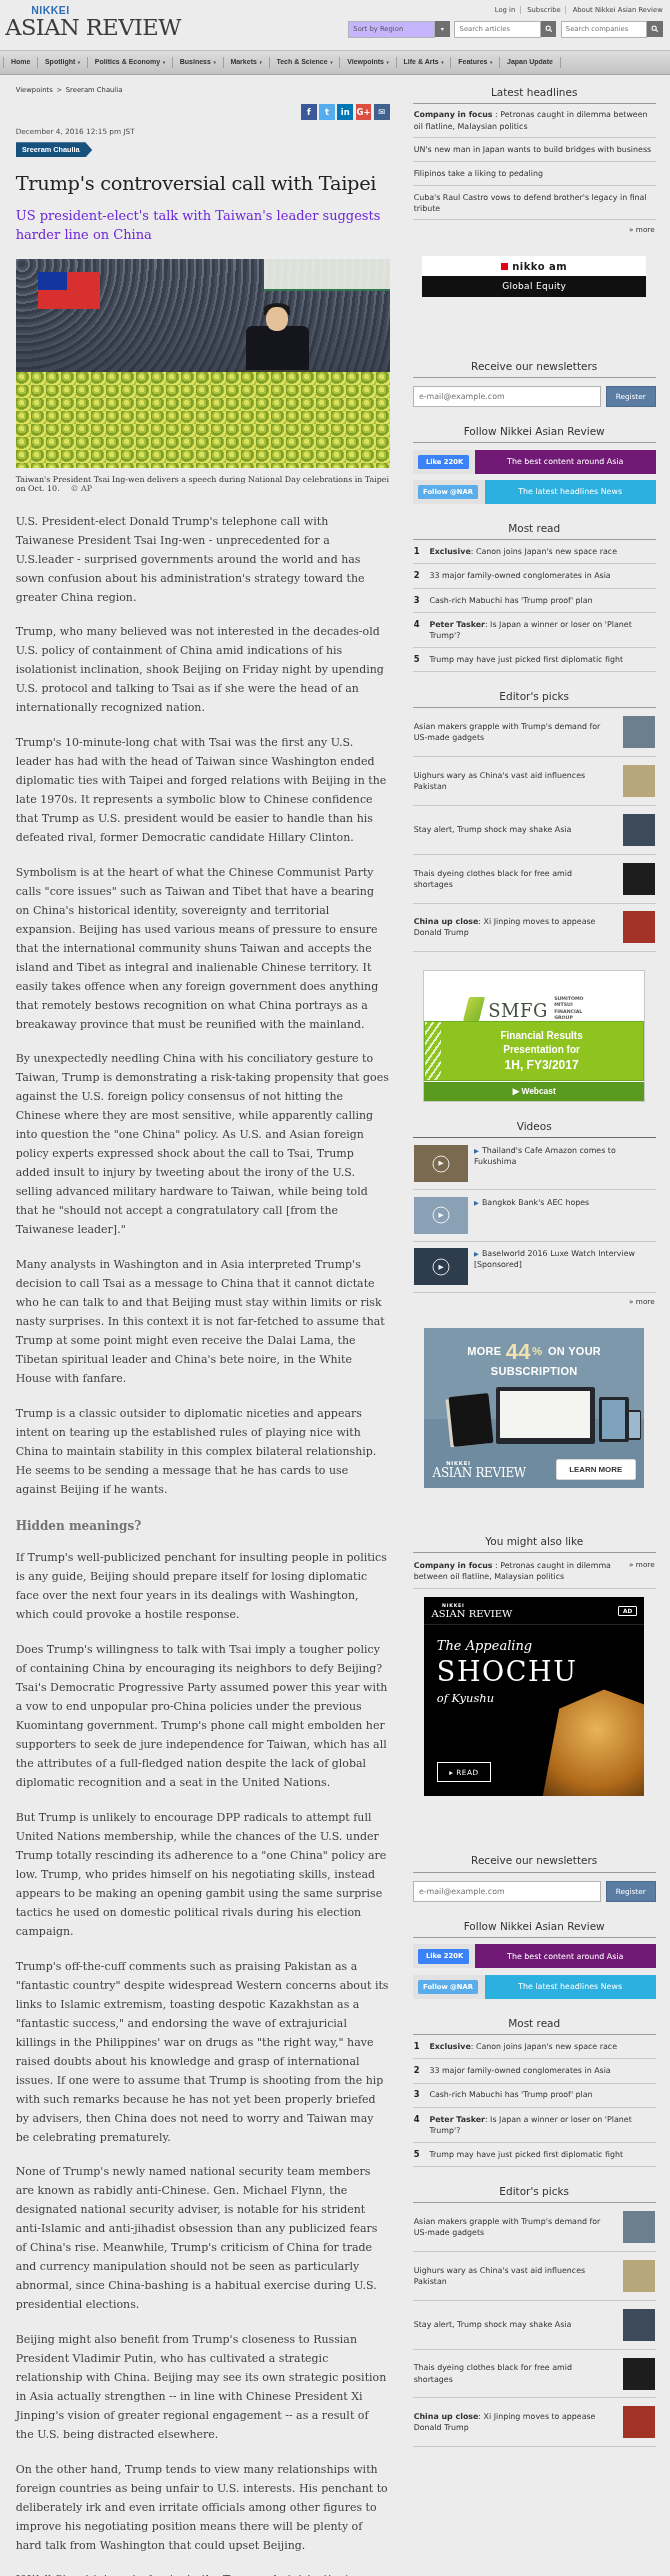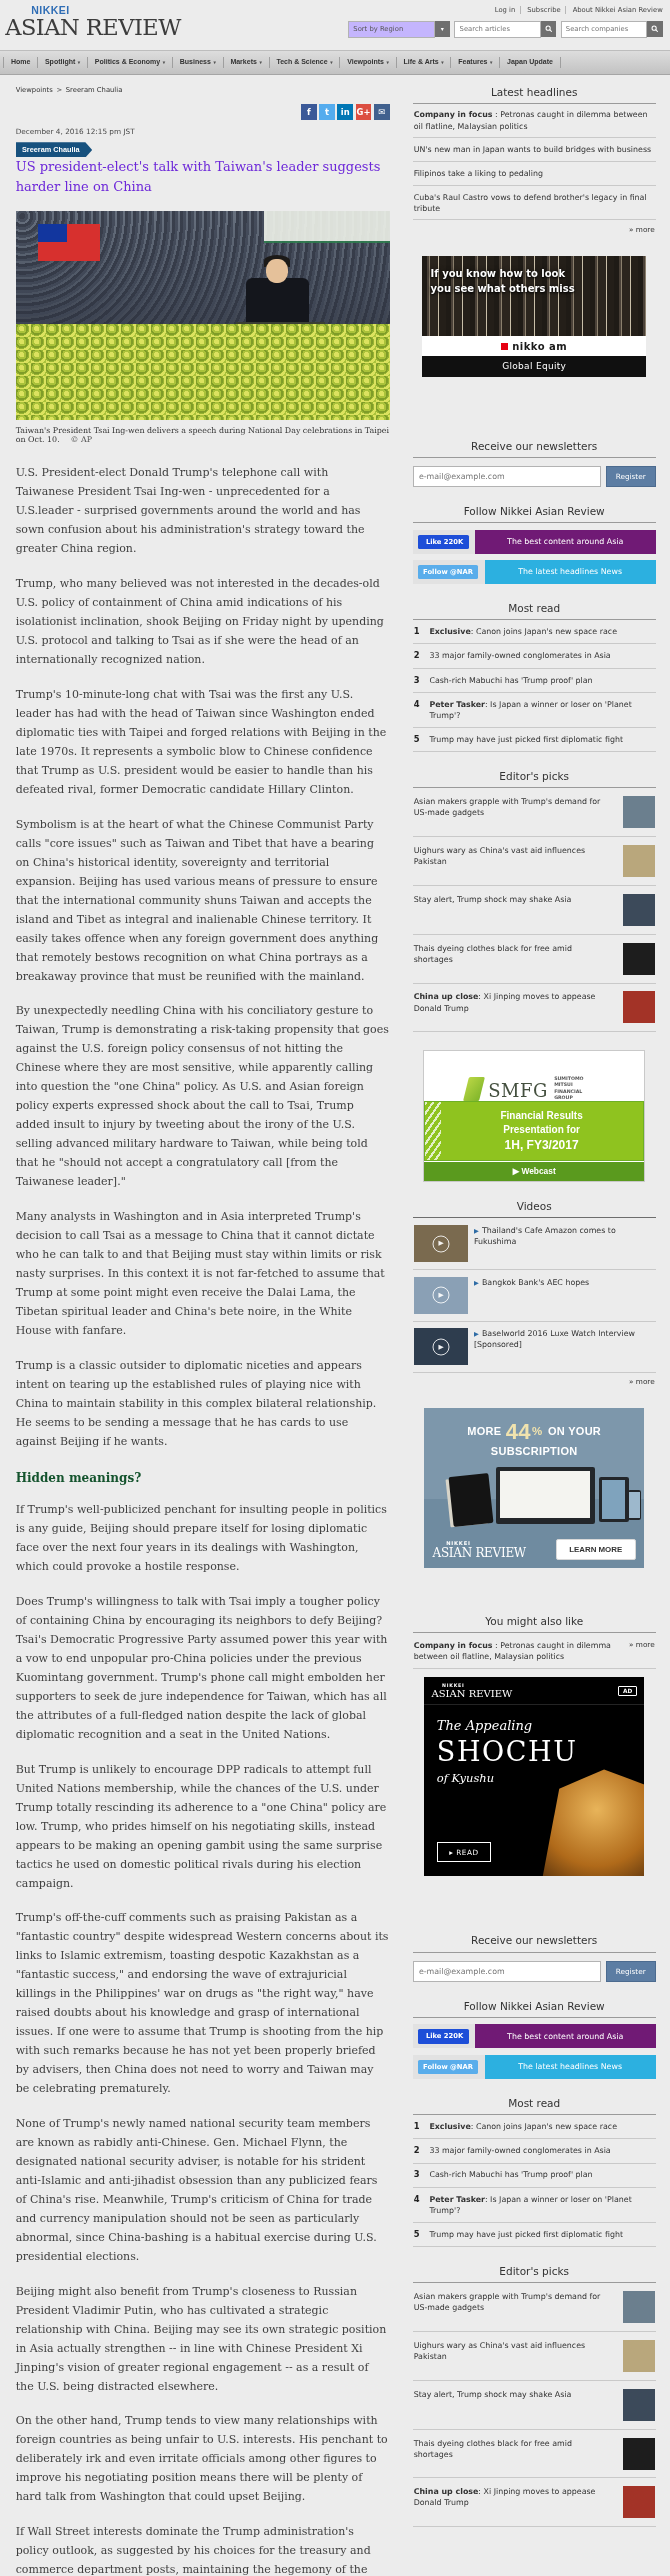--- a/index.html
+++ b/index.html
@@ -42,44 +42,44 @@
   .flag:before{content:"";position:absolute;left:0;top:0;width:29px;height:18px;background:#12369e;}
   .banner{position:absolute;right:0;top:0;width:126px;height:30px;background:#eef2e9;border-bottom:2.1px solid #2f7d4f;opacity:.9;}
   .speaker-body{position:absolute;left:230px;top:67px;width:63px;height:63px;background:#14161c;border-radius:6.3px 6.3px 0 0;}
   .speaker-face{position:absolute;left:250px;top:48px;width:22px;height:24px;background:#e5c19a;border-radius:45%;}
   .speaker-hair{position:absolute;left:248px;top:44px;width:26px;height:11.5px;background:#1c1a18;border-radius:50% 50% 0 0;}
   .podium{position:absolute;left:220px;top:111px;width:89px;height:21px;background:#3b3f35;}
   .roses{position:absolute;bottom:0;left:0;right:0;height:46%;background:repeating-radial-gradient(circle at 5.8px 4.7px,#dce25f 0 2.6px,#aac23a 2.6px 4.7px,#7f9c28 4.7px 6.3px,#96b331 6.3px 7.3px);background-size:15px 13px;}
   .caption{font-family:"DejaVu Serif",serif;font-size:7.9px;color:#333;margin:6.3px 0 19px;}
   .caption .credit{margin-left:8.4px;color:#555;}
   .article-body p{font-family:"DejaVu Serif",serif;font-size:11px;line-height:19px;color:#3f3f3f;margin:0 0 15.7px;}
-  .subhead{font-family:"DejaVu Serif",serif;font-size:12px;color:#14532d;margin:20px 0 15.7px;font-weight:bold;}
+  .subhead{font-family:"DejaVu Serif",serif;font-size:12px;color:#737373;margin:20px 0 15.7px;font-weight:bold;}
   
   .side-section{margin-bottom:18px;}
   .side-title{font-size:10.5px;color:#333;text-align:center;padding-bottom:5.2px;border-bottom:1.6px solid #9a9a9a;margin:0;font-weight:normal;font-family:"DejaVu Sans",sans-serif;}
   .side-title.dark{border-bottom-color:#6d6d6d;}
   .side-list{list-style:none;margin:0;padding:0;}
   .side-list li{display:flex;padding:5.8px 1px;border-bottom:0.5px solid #c9c9c9;font-size:7.9px;line-height:1.4;color:#333;cursor:pointer;}
   .more-link{text-align:right;font-size:7.3px;color:#333;padding:4.2px 1px;cursor:pointer;}
   .b{font-weight:bold;}
   .mr-num{width:15.7px;flex:none;font-weight:bold;font-size:8.4px;color:#222;}
-  .ep-item{display:flex;gap:21px;padding:7.9px 1px;border-bottom:0.5px solid #c9c9c9;font-size:7.9px;line-height:1.4;color:#333;cursor:pointer;}
+  .ep-item{display:flex;gap:21px;padding:7.9px 1px;border-bottom:0.5px solid #c9c9c9;font-size:7.9px;line-height:1.4;color:#333;cursor:pointer;align-items:center;}
   .ep-text{flex:1;}
   .ep-thumb{width:32px;height:32px;flex:none;background:#8b97a1;}
   .video-item{display:flex;gap:6.3px;padding:6.8px 1px;border-bottom:0.5px solid #c9c9c9;font-size:7.9px;line-height:1.4;color:#333;cursor:pointer;}
   .v-thumb{width:54px;height:37px;flex:none;position:relative;background:#76828e;}
   .v-play{position:absolute;left:50%;top:50%;transform:translate(-50%,-50%);width:17px;height:17px;border:1.6px solid rgba(255,255,255,.85);border-radius:50%;color:rgba(255,255,255,.92);display:flex;align-items:center;justify-content:center;font-size:6.8px;padding-left:1px;box-sizing:border-box;}
   .v-text{flex:1;}
   .v-arrow{color:#2e6ca5;margin-right:3.1px;font-size:6.3px;}
   .nl-row{display:flex;gap:5.2px;margin-top:8.4px;}
   .nl-input{flex:1;height:19px;border:0.5px solid #b3b3b3;padding:0 5.2px;font-size:7.9px;color:#333;background:#fff;font-family:"DejaVu Sans",sans-serif;}
   .nl-btn{width:50px;height:21px;background:#5c7da3;color:#fff;border:0.5px solid #4c6b8f;font-size:7.3px;cursor:pointer;font-family:"DejaVu Sans",sans-serif;}
   .follow-row{display:flex;align-items:center;background:#e2e2e2;margin-top:6.3px;height:24px;padding-left:5.2px;}
   .social-btn{color:#fff;font-size:6.8px;font-weight:bold;border-radius:1.6px;padding:3.1px 5.2px;margin-right:6.3px;white-space:nowrap;cursor:pointer;}
-  .fb-btn{background:#1d4ed8;padding-left:8px;}
+  .fb-btn{background:#3b82f6;padding-left:8px;}
   .tw-btn{background:#59adeb;}
   .panel{flex:1;height:100%;display:flex;align-items:center;justify-content:center;color:#fff;font-size:7.9px;cursor:pointer;}
   .fb-panel{background:#701a75;}
   .tw-panel{background:#2cb0e0;}
   
   .nikko{width:224px;margin:14.7px auto 63px;cursor:pointer;}
   .nikko-photo{height:80px;background:repeating-linear-gradient(90deg,#1f1b16 0 5.2px,#4a4138 5.2px 7.3px,#8a7f6d 7.3px 8.4px,#2b251e 8.4px 15.7px,#c9bfa9 15.7px 17px,#241f19 17px 24px);padding:10.5px 8.4px;box-sizing:border-box;}
   .nikko-l1,.nikko-l2{color:#fff;font-size:10px;font-weight:bold;text-shadow:0 0.5px 2.1px #000,0 0 5.2px rgba(0,0,0,.6);line-height:1.5;}
   .nikko-logoband{background:#fff;text-align:center;padding:4.7px 0;}
   .nikko-logo{font-size:10px;color:#1a1a1a;font-weight:bold;letter-spacing:0.5px;}
@@ -213,20 +213,21 @@
           <div class="s-icon" style="background: rgb(220, 78, 65);">
             <span>G+</span>
           </div>
           <div class="s-icon" style="background: rgb(65, 97, 142);">
             <span>✉</span>
           </div>
       </div>
 
       <div class="a-date">December 4, 2016 12:15 pm JST</div>
       <div class="a-tag">Sreeram Chaulia</div>
+      <h1 class="a-title">Trump's controversial call with Taipei</h1>
       <h2 class="a-sub">US president-elect's talk with Taiwan's leader suggests harder line on China</h2>
 
       <div class="photo">
         <div class="crowd"></div>
         <div class="flag"></div>
         <div class="banner"></div>
         <div class="speaker-body"></div>
         <div class="speaker-hair"></div>
         <div class="speaker-face"></div>
         <div class="podium"></div>
@@ -278,24 +279,20 @@
               <span><span>Filipinos take a liking to pedaling</span></span>
             </li>
             <li>
               <span><span>Cuba's Raul Castro vows to defend brother's legacy in final tribute</span></span>
             </li>
         </ul>
         <div class="more-link">» more</div>
       </section>
 
       <div class="nikko">
-        <div class="nikko-photo">
-          <div class="nikko-l1">If you know how to look</div>
-          <div class="nikko-l2">you see what others miss</div>
-        </div>
         <div class="nikko-logoband"><span class="nikko-logo">nikko am</span></div>
         <div class="nikko-foot">Global Equity</div>
       </div>
 
       <section class="side-section">
         <h3 class="side-title">Receive our newsletters</h3>
         <div class="nl-row">
           <input class="nl-input" placeholder="e-mail@example.com" style="">
           <button class="nl-btn">Register</button>
         </div>

